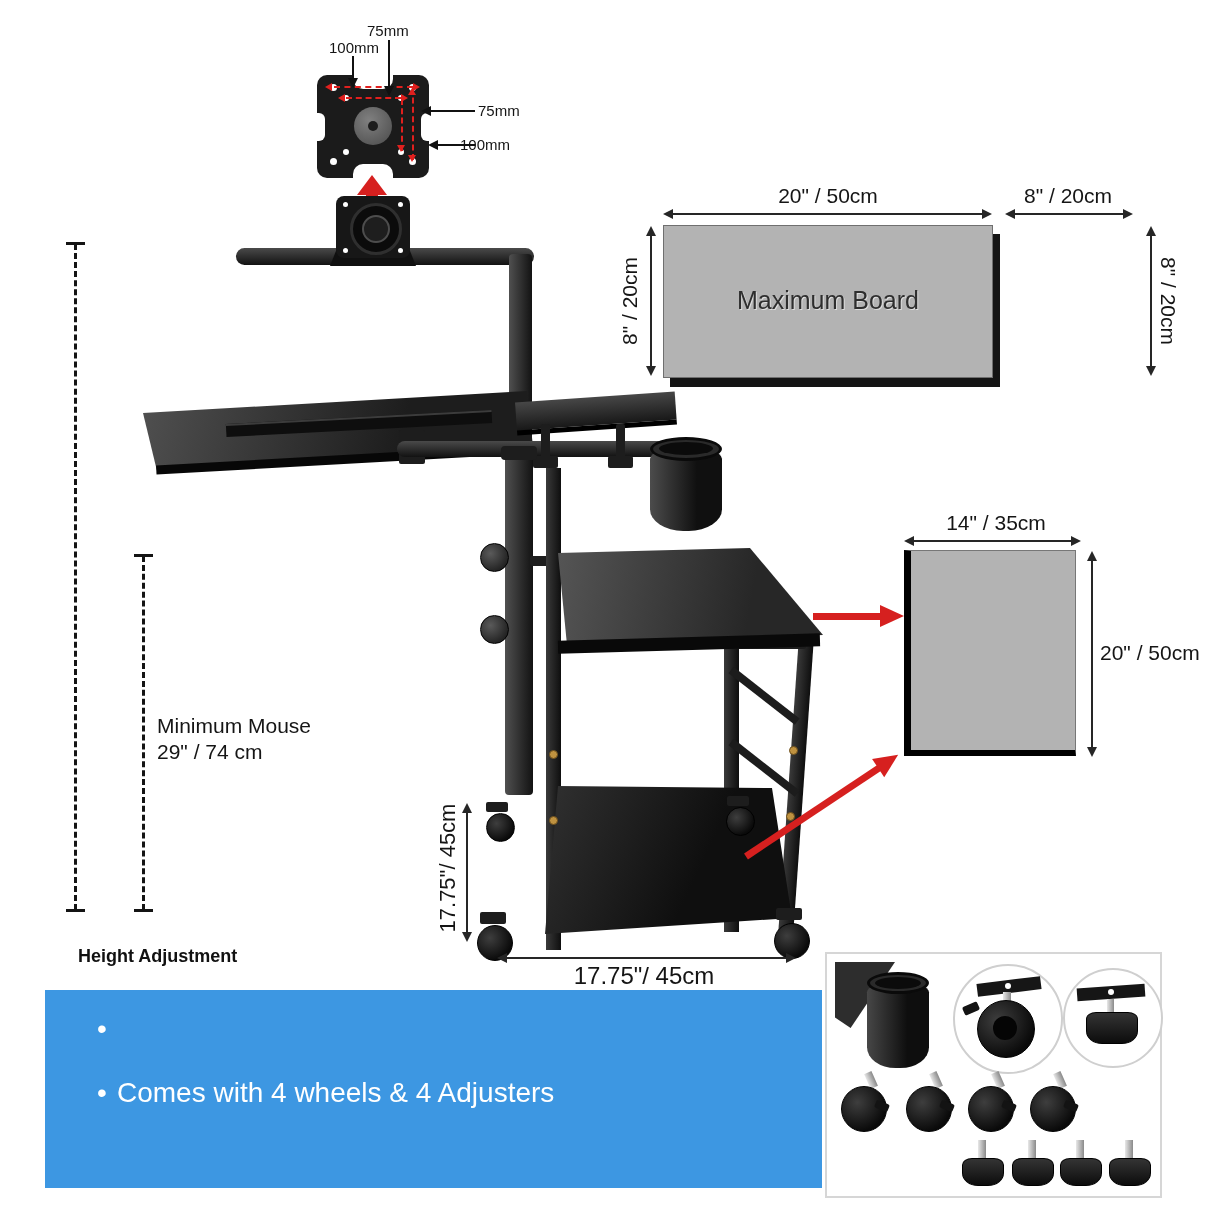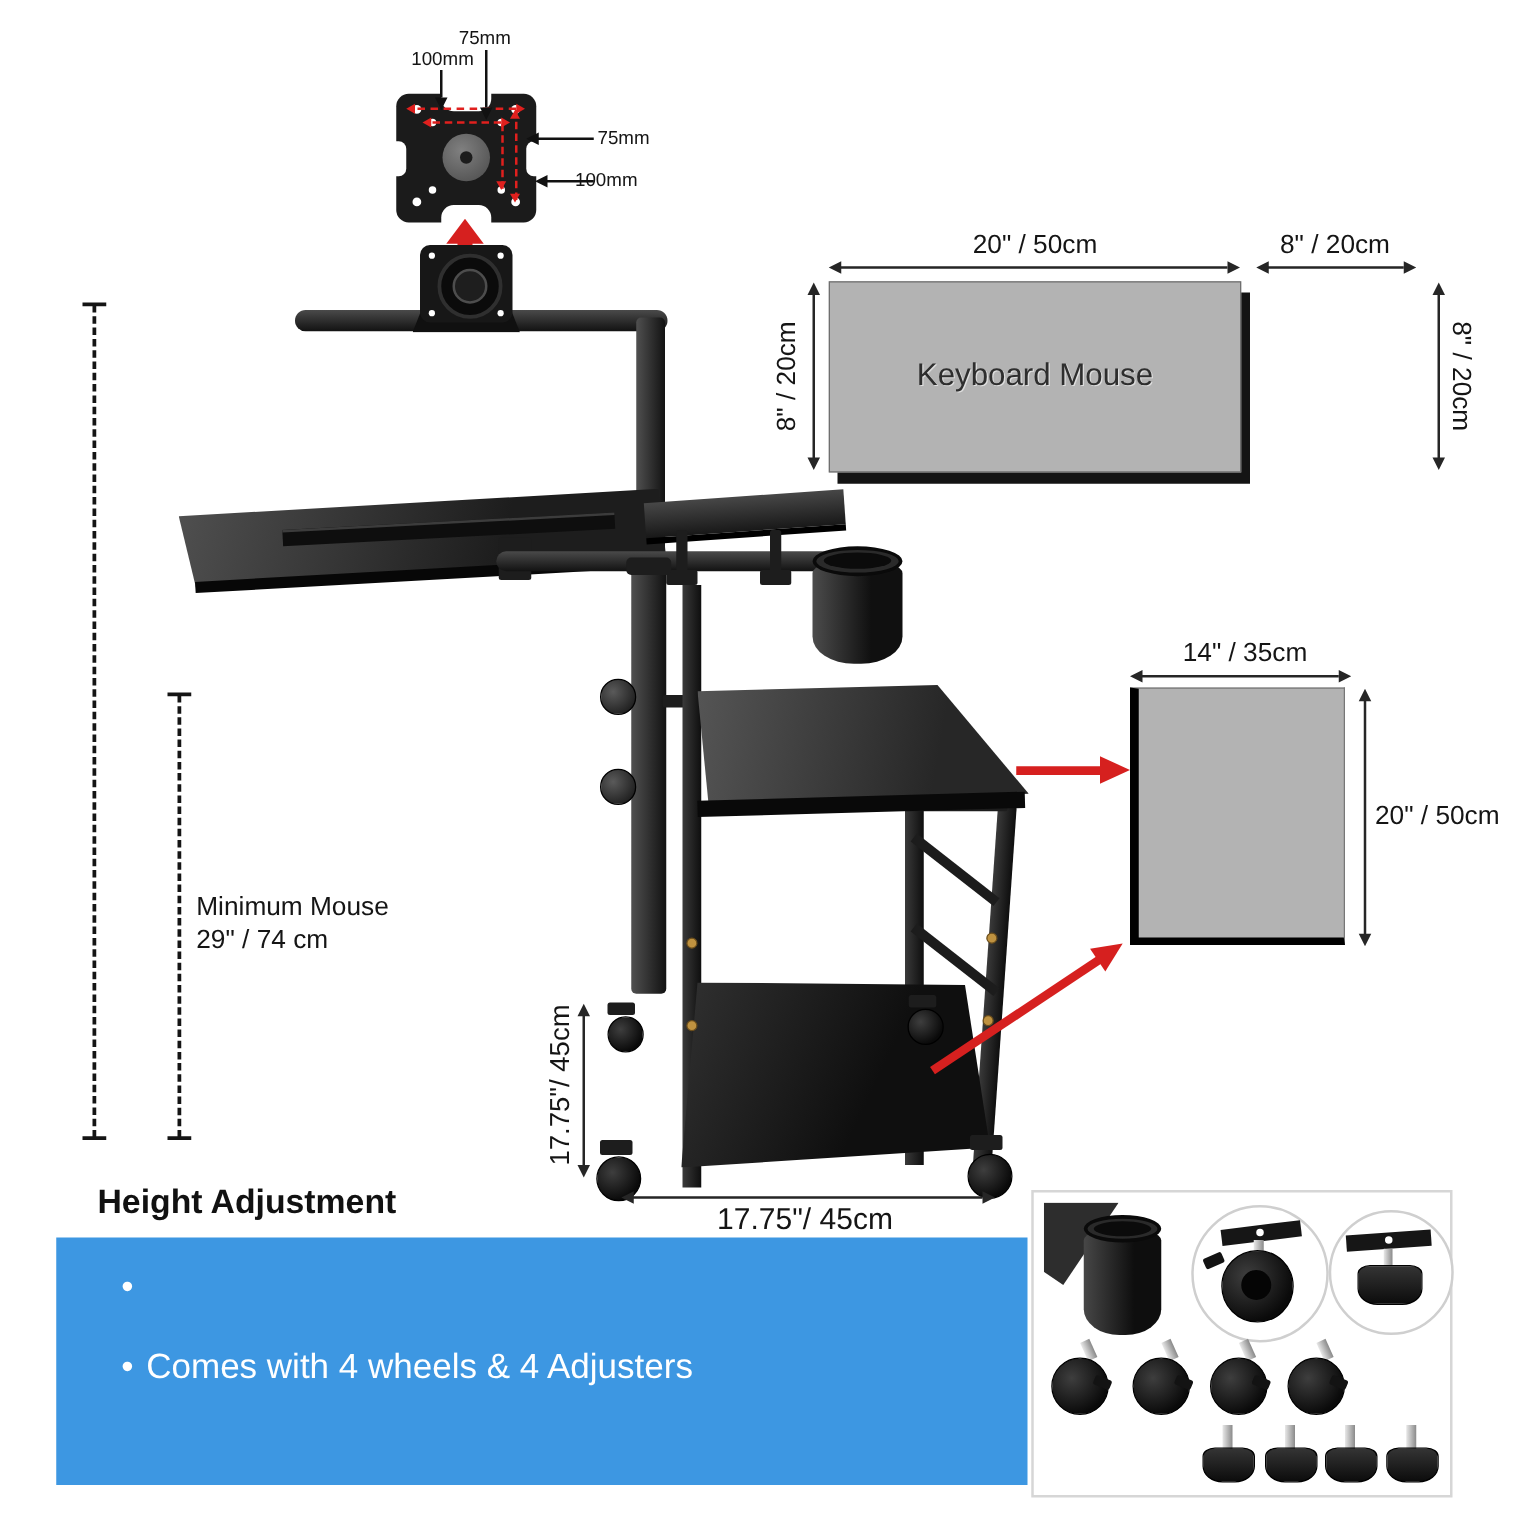--- a/index.html
+++ b/index.html
@@ -180,21 +180,21 @@
   <div class="ah ah-u" style="left:462px;top:803px;"></div>
   <div class="ah ah-d" style="left:462px;top:932px;"></div>
   <div class="rot" style="left:448px;top:868px;transform:translate(-50%,-50%) rotate(-90deg);font-size:22px;">17.75"/ 45cm</div>
 
   <div class="dl-h" style="left:506px;top:957px;width:280px;"></div>
   <div class="ah ah-l" style="left:497px;top:953px;"></div>
   <div class="ah ah-r" style="left:786px;top:953px;"></div>
   <div class="lbl" style="left:644px;top:962px;transform:translateX(-50%);font-size:24px;">17.75"/ 45cm</div>
 
   <div class="gray-board" style="left:663px;top:225px;width:328px;height:151px;">
-    <div class="board-label" style="top:60px;">Keyboard Mouse</div>
+    <div class="board-label" style="top:60px;">Maximum Board</div>
   </div>
 
   <div class="dl-h" style="left:672px;top:213px;width:310px;"></div>
   <div class="ah ah-l" style="left:663px;top:209px;"></div>
   <div class="ah ah-r" style="left:982px;top:209px;"></div>
   <div class="lbl" style="left:828px;top:208px;transform:translate(-50%,-100%);font-size:21px;">20" / 50cm</div>
 
   <div class="dl-h" style="left:1014px;top:213px;width:109px;"></div>
   <div class="ah ah-l" style="left:1005px;top:209px;"></div>
   <div class="ah ah-r" style="left:1123px;top:209px;"></div>
@@ -222,21 +222,21 @@
   <div class="ah ah-d" style="left:1087px;top:747px;"></div>
   <div class="lbl" style="left:1100px;top:653px;transform:translateY(-50%);font-size:21px;">20" / 50cm</div>
 
   <div class="red-stem" style="left:813px;top:613px;width:68px;">
     <div class="red-head"></div>
   </div>
   <div class="red-stem" style="left:746px;top:853px;width:160px;transform:rotate(-33.6deg);transform-origin:left center;">
     <div class="red-head"></div>
   </div>
 
-  <div class="lbl" style="left:78px;top:946px;font-size:27px;font-weight:bold;color:#111;">Height Adjustment</div>
+  <div class="lbl" style="left:78px;top:946px;font-size:18px;font-weight:bold;color:#111;">Height Adjustment</div>
 
   <div id="blue-box">
     <div style="padding:20px 16px 0 42px;">
       <div class="brow">
         <span class="bdot">•</span>
       </div>
       <div class="brow" style="margin-top:26px;">
         <span class="bdot">•</span>
         <div class="btxt">Comes with 4 wheels &amp; 4 Adjusters</div>
       </div>

